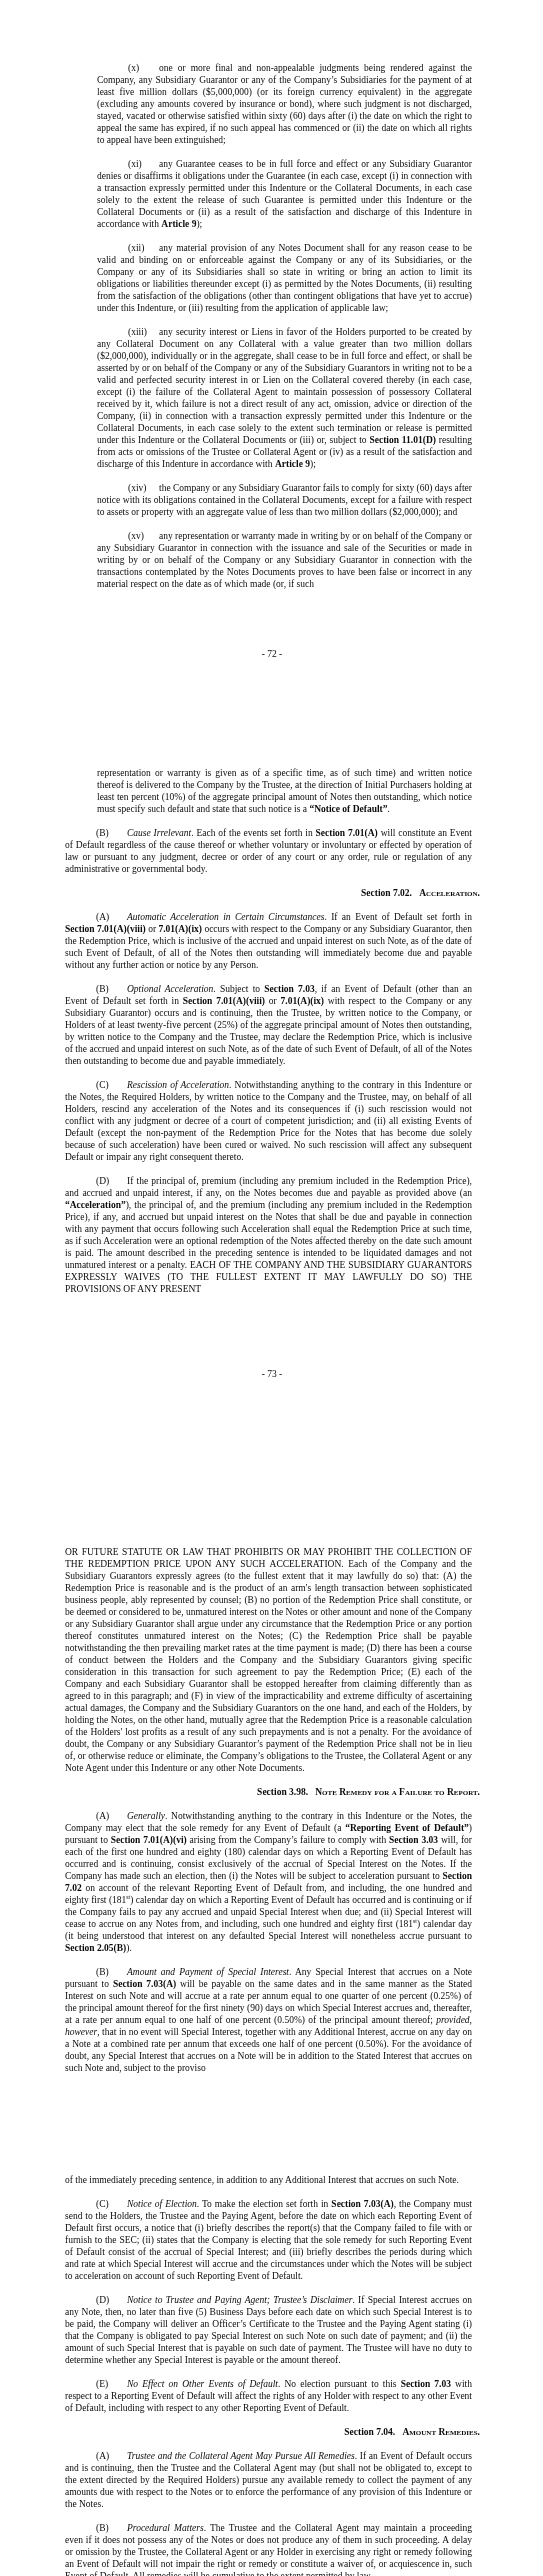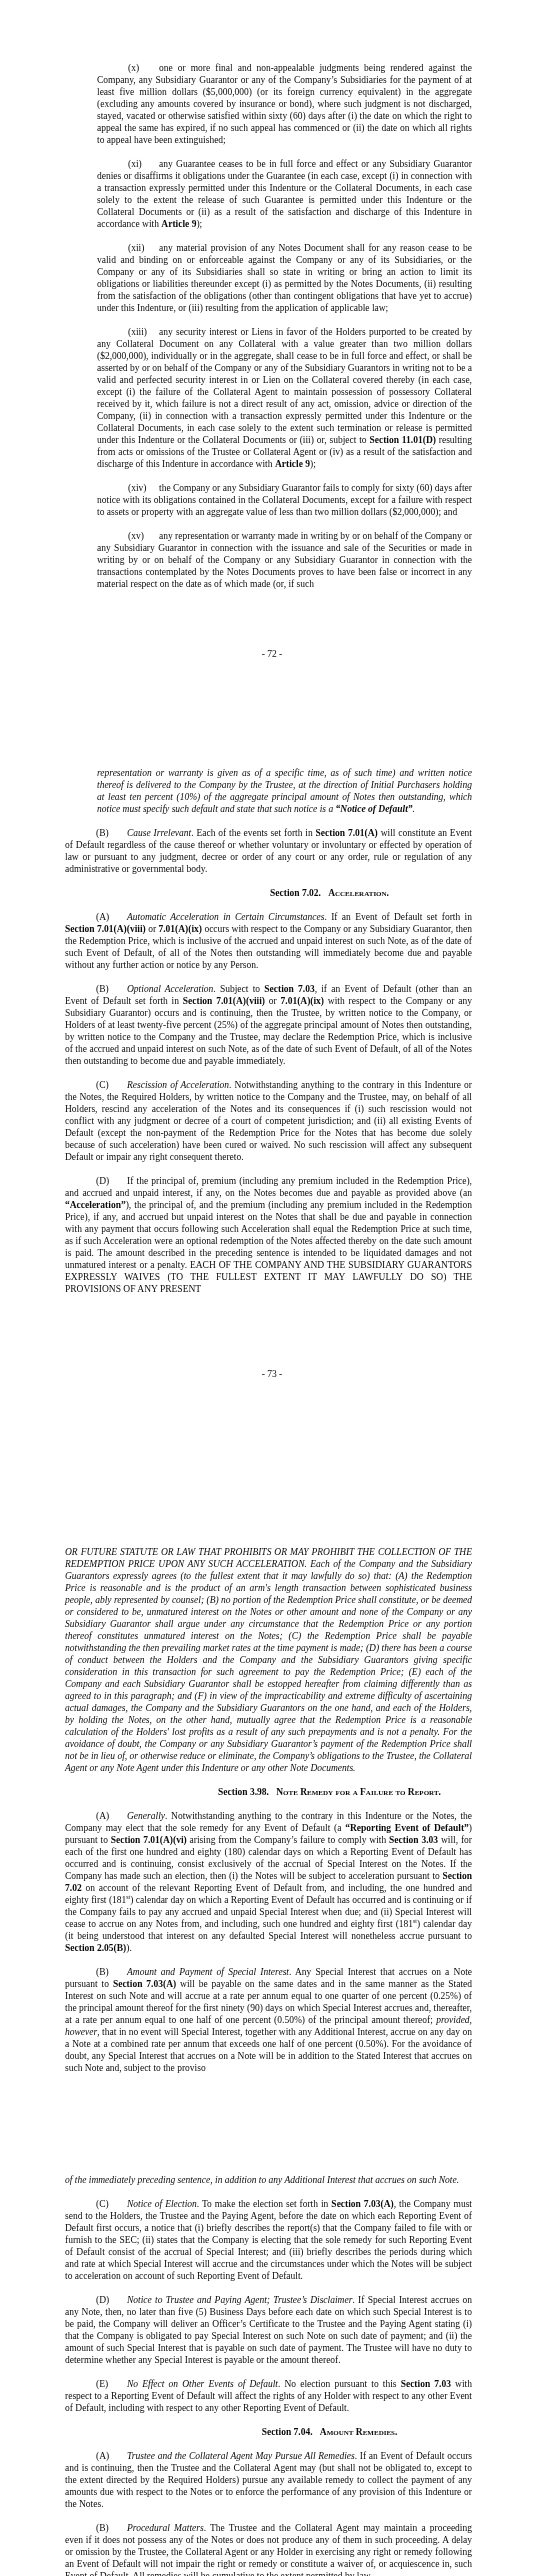--- a/index.html
+++ b/index.html
@@ -27,30 +27,30 @@
   #pt-73 { top: 767px; }
   #pt-74 { top: 1546px; }
   #pt-75 { top: 2174px; }
 
   .para {
     margin: 0 8px 12px 0;
     text-align: justify;
   }
   .para.clause, .para.clause-cont { margin-left: 32px; }
   .para.clause, .para.body, .para.plain { text-indent: 31px; }
-  .para.clause-cont, .para.body-cont { text-indent: 0; font-style: italic; }
+  .para.clause-cont, .para.body-cont { text-indent: 0; }
   .label {
     display: inline-block;
     width: 31px;
     text-indent: 0;
   }
   .heading {
     margin: 0 0 12px 114px;
     font-weight: bold;
-    text-align: center;
+    text-align: right;
   }
   .heading .hnum { margin-right: 7.2px; }
   .heading .htitle { font-variant: small-caps; }
   .para b, .para .bold { font-weight: bold; }
   .para i, .para .ital { font-style: italic; }
   sup {
     font-size: 0.62em;
     line-height: 0;
     vertical-align: super;
   }

